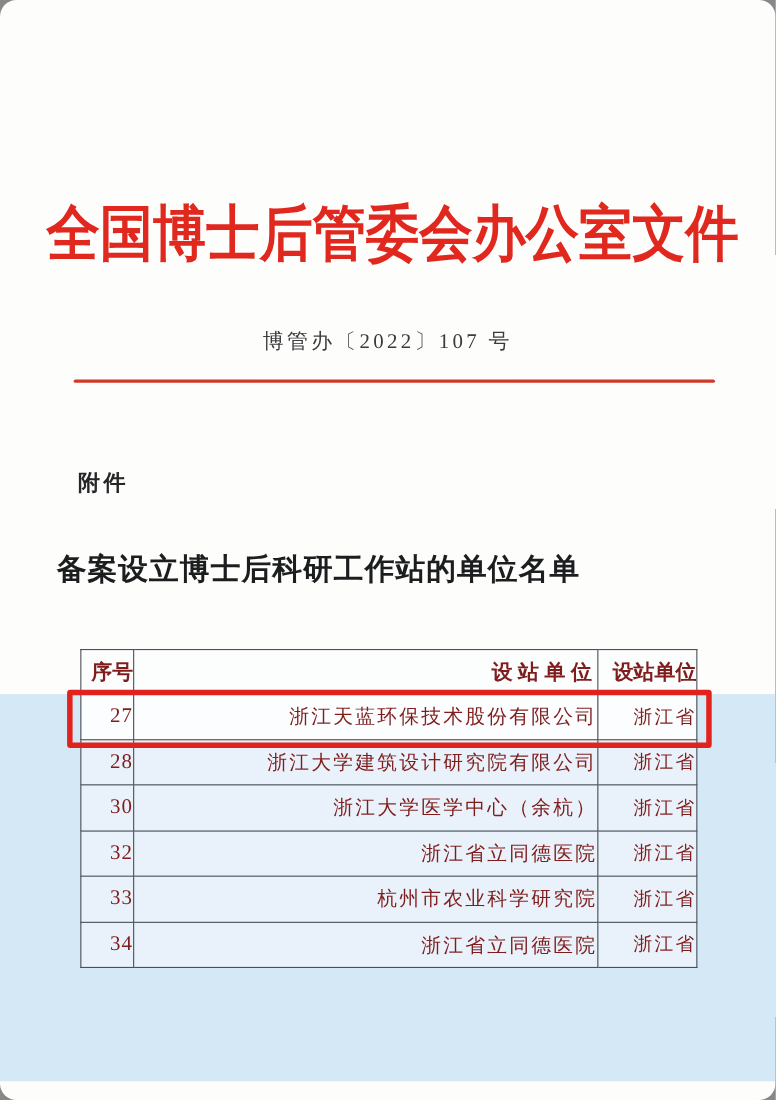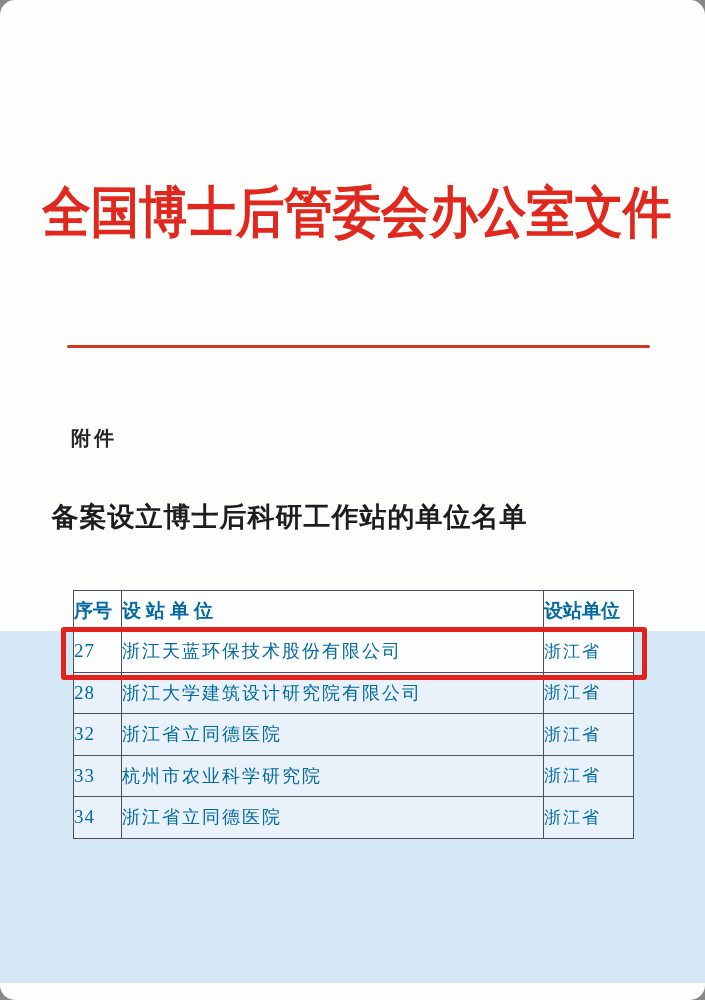--- a/index.html
+++ b/index.html
@@ -85,23 +85,23 @@
     border-collapse: collapse;
     table-layout: fixed;
     background: transparent;
   }
   table.units col.c-no     { width: 48px; }
   table.units col.c-unit   { width: 422px; }
   table.units col.c-region { width: 90px; }
 
   table.units th, table.units td {
     border: 1.8px solid #4b5056;
-    text-align: left;
+    text-align: right;
     vertical-align: middle;
-    color: #0369a1;
+    color: #7f1d1d;
     overflow: hidden;
     white-space: nowrap;
   }
   table.units thead tr { height: 40px; }
   table.units tbody tr { height: 41.5px; }
 
   table.units th { font-size: 19px; font-weight: bold; background: #fcfdfd; }
   table.units th.h-unit { letter-spacing: 5px; }
 
   td.no     { font-size: 19px; letter-spacing: 1px; }
@@ -123,20 +123,21 @@
 </style>
 </head>
 <body>
 
 <div class="page">
 
   <div class="blue-wash"></div>
 
   <h1 class="letterhead">全国博士后管委会办公室文件</h1>
 
+  <div class="doc-number">博管办〔2022〕107 号</div>
 
   <div class="red-divider"></div>
 
   <div class="attachment">附件</div>
 
   <h2 class="list-title">备案设立博士后科研工作站的单位名单</h2>
 
   <table class="units">
     <colgroup>
         <col class="c-no">
@@ -155,20 +156,25 @@
         <td class="no">27</td>
         <td class="unit">浙江天蓝环保技术股份有限公司</td>
         <td class="region">浙江省</td>
       </tr>
       <tr class="row-blue">
         <td class="no">28</td>
         <td class="unit">浙江大学建筑设计研究院有限公司</td>
         <td class="region">浙江省</td>
       </tr>
       <tr class="row-blue">
+        <td class="no">30</td>
+        <td class="unit">浙江大学医学中心（余杭）</td>
+        <td class="region">浙江省</td>
+      </tr>
+      <tr class="row-blue">
         <td class="no">32</td>
         <td class="unit">浙江省立同德医院</td>
         <td class="region">浙江省</td>
       </tr>
       <tr class="row-blue">
         <td class="no">33</td>
         <td class="unit">杭州市农业科学研究院</td>
         <td class="region">浙江省</td>
       </tr>
       <tr class="row-blue">

